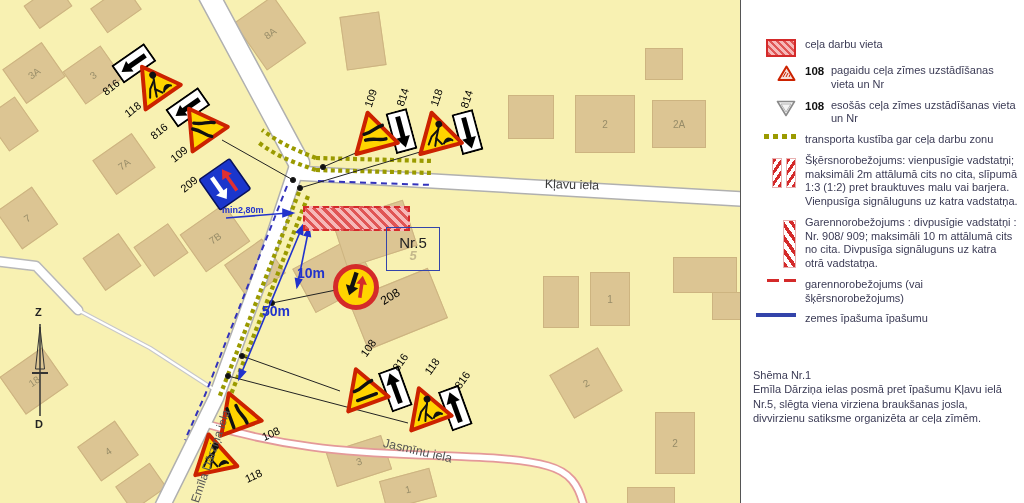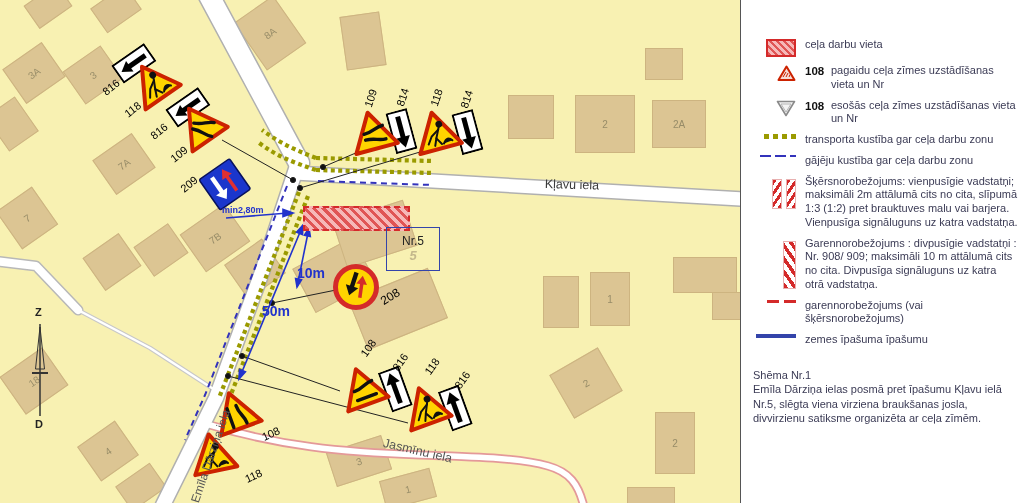--- a/index.html
+++ b/index.html
@@ -10,21 +10,21 @@
   #basesvg{position:absolute;left:0;top:0;}
   .bld{position:absolute;background:#dcc593;border:1px solid #cdb480;
        display:flex;align-items:center;justify-content:center;}
   .bld span{color:#978c68;font-size:10px;}
   .sign{position:absolute;}
   .slab{position:absolute;font-size:11px;color:#000;white-space:nowrap;transform-origin:left top;}
   .street{position:absolute;color:#3a3a3a;font-size:12.5px;white-space:nowrap;transform-origin:left top;}
   .dimlab{position:absolute;color:#2233cc;font-weight:bold;white-space:nowrap;}
   .complab{position:absolute;color:#222;font-size:11px;font-weight:bold;}
   .prop{position:absolute;left:386px;top:227px;width:52px;height:42px;border:1.5px solid #3344aa;}
-  .prop .pl{position:absolute;left:0;right:0;top:6px;text-align:center;font-size:12px;color:#222;}
+  .prop .pl{position:absolute;left:0;right:0;top:6px;text-align:center;font-size:15px;color:#222;}
   .prop .pn{position:absolute;left:0;right:0;top:20px;text-align:center;font-size:13px;font-style:italic;color:#c4b88c;font-weight:bold;}
   .workzone{position:absolute;left:303px;top:206px;width:103px;height:21px;
        border:2px dashed #d42a2a;
        background:repeating-linear-gradient(45deg,#e05555 0 3px,#f6b8b8 3px 6.5px);}
   
   #panel{position:absolute;left:740px;top:0;width:283px;height:503px;background:#fff;
          border-left:1px solid #555;color:#3b3b55;}
   .leg{position:absolute;left:0;top:38px;width:283px;}
   .leg-row{display:flex;align-items:flex-start;margin-bottom:7px;}
   .leg-ico{flex:none;width:64px;display:flex;justify-content:flex-end;align-items:center;padding-right:9px;box-sizing:border-box;padding-top:1px;}
@@ -441,28 +441,20 @@
       <div class="leg-row">
         <div class="leg-ico">
             <span class="dot"></span>
             <span class="dot"></span>
             <span class="dot"></span>
             <span class="dot"></span>
           </div>
         <div class="leg-txt">transporta kustība gar ceļa darbu zonu</div>
       </div>
       <div class="leg-row">
-        <div class="leg-ico">
-            <span class="bdash"></span>
-            <span class="bdash"></span>
-            <span class="bdash" style="width:6px"></span>
-          </div>
-        <div class="leg-txt">gājēju kustība gar ceļa darbu zonu</div>
-      </div>
-      <div class="leg-row">
         <div class="leg-ico" style="padding-top:4px">
             <span class="stripebar"></span>
             <span class="stripebar"></span>
           </div>
         <div class="leg-txt">Šķērsnorobežojums: vienpusīgie vadstatņi; maksimāli 2m attālumā cits no cita, slīpumā 1:3 (1:2) pret brauktuves malu vai barjera. Vienpusīga signāluguns uz katra vadstatņa.</div>
       </div>
       <div class="leg-row">
         <div class="leg-ico" style="padding-top:4px">
             <span class="stripebar2"></span>
           </div>

